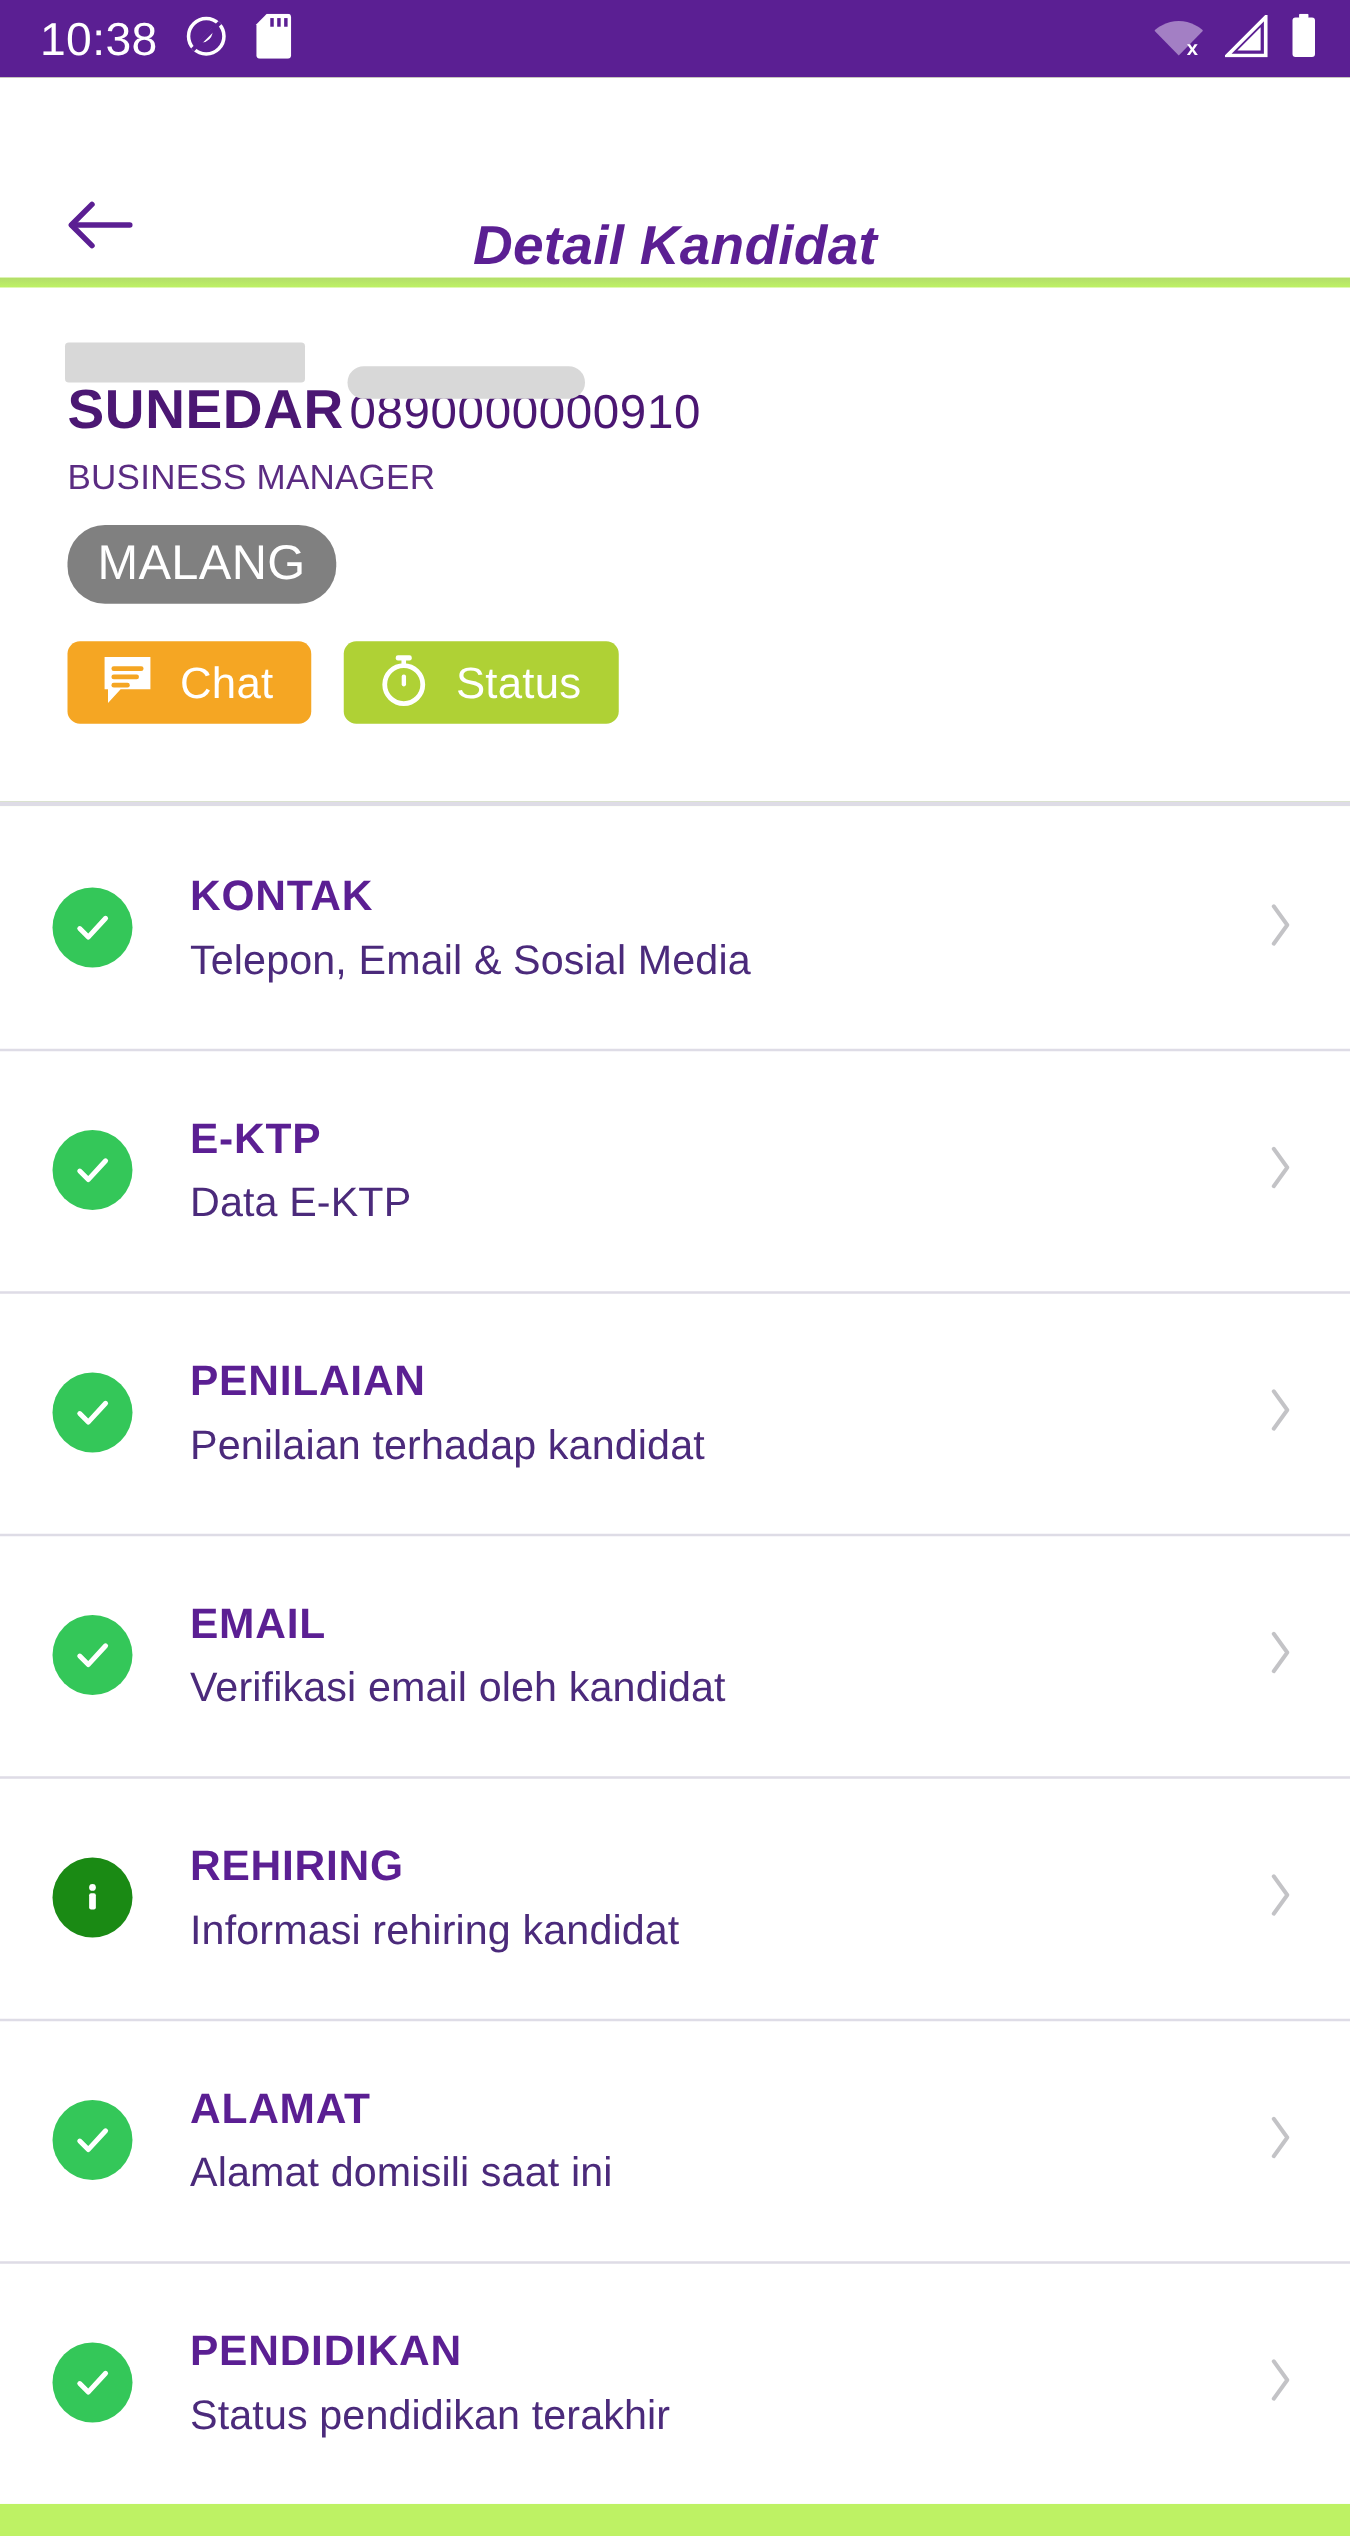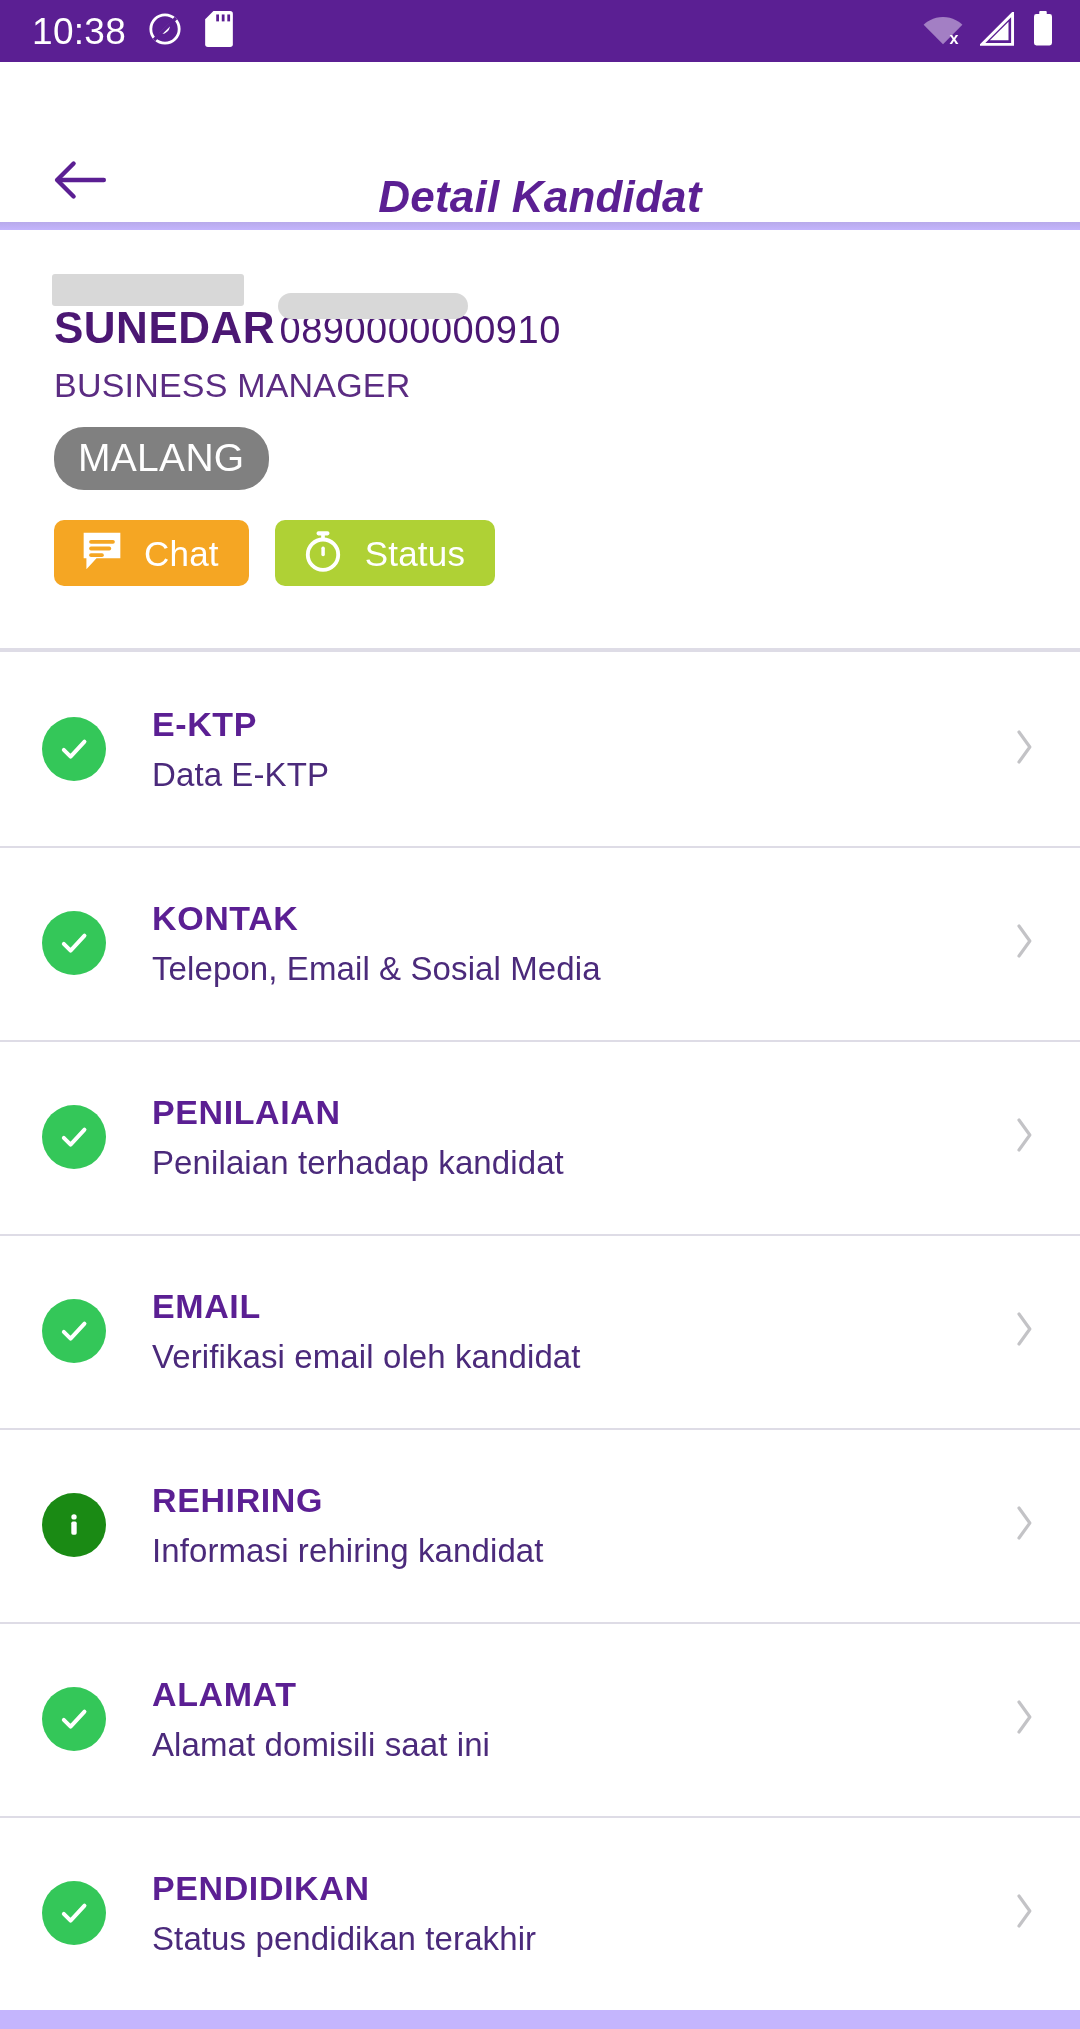--- a/index.html
+++ b/index.html
@@ -11,21 +11,21 @@
     background: #ffffff;
     font-family: "Liberation Sans", "DejaVu Sans", sans-serif;
     -webkit-font-smoothing: antialiased;
   }
 
   .phone {
     position: relative;
     width: 1080px;
     height: 2029px;
     overflow: hidden;
-    background: #c4b5fd;
+    background: #bef264;
   }
 
   
   .status-bar {
     height: 62px;
     background: #5B1F93;
     display: flex;
     align-items: center;
     padding: 0 26px 0 32px;
     color: #ffffff;
@@ -118,21 +118,21 @@
     left: -2px; top: -18px;
     width: 192px; height: 32px;
     border-radius: 3px;
   }
   .redact-id {
     left: -2px; top: -6px;
     width: 190px; height: 26px;
     border-radius: 13px;
   }
   .cand-role {
-    font-size: 34px;
+    font-size: 28px;
     color: #5B2C82;
     letter-spacing: 0.2px;
     margin-top: 10px;
     line-height: 1.2;
   }
   .city-badge {
     display: inline-block;
     margin-top: 22px;
     background: #808080;
     color: #ffffff;
@@ -343,54 +343,54 @@
 
   <div class="list">
 
     <div class="list-item">
       <span class="item-icon ic-check">
         <svg width="34" height="34" viewBox="0 0 24 24">
           <path d="M4.8 12.6 L9.6 17.4 L19.4 6.8" fill="none" stroke="#ffffff" stroke-width="2.8" stroke-linecap="round" stroke-linejoin="round"></path>
         </svg>
       </span>
       <span class="item-text">
+        <span class="item-title">KONTAK</span>
+        <span class="item-sub" style="display:block">Telepon, Email &amp; Sosial Media</span>
+      </span>
+      <span class="chevron">
+        <svg width="24" height="40" viewBox="0 0 12 24">
+          <path d="M3 3 L9.5 12 L3 21" fill="none" stroke="#b9b9bd" stroke-width="1.9" stroke-linecap="round" stroke-linejoin="round"></path>
+        </svg>
+      </span>
+    </div>
+
+    <div class="list-item">
+      <span class="item-icon ic-check">
+        <svg width="34" height="34" viewBox="0 0 24 24">
+          <path d="M4.8 12.6 L9.6 17.4 L19.4 6.8" fill="none" stroke="#ffffff" stroke-width="2.8" stroke-linecap="round" stroke-linejoin="round"></path>
+        </svg>
+      </span>
+      <span class="item-text">
         <span class="item-title">E-KTP</span>
         <span class="item-sub" style="display:block">Data E-KTP</span>
       </span>
       <span class="chevron">
         <svg width="24" height="40" viewBox="0 0 12 24">
           <path d="M3 3 L9.5 12 L3 21" fill="none" stroke="#b9b9bd" stroke-width="1.9" stroke-linecap="round" stroke-linejoin="round"></path>
         </svg>
       </span>
     </div>
 
     <div class="list-item">
       <span class="item-icon ic-check">
         <svg width="34" height="34" viewBox="0 0 24 24">
           <path d="M4.8 12.6 L9.6 17.4 L19.4 6.8" fill="none" stroke="#ffffff" stroke-width="2.8" stroke-linecap="round" stroke-linejoin="round"></path>
         </svg>
       </span>
       <span class="item-text">
-        <span class="item-title">KONTAK</span>
-        <span class="item-sub" style="display:block">Telepon, Email &amp; Sosial Media</span>
-      </span>
-      <span class="chevron">
-        <svg width="24" height="40" viewBox="0 0 12 24">
-          <path d="M3 3 L9.5 12 L3 21" fill="none" stroke="#b9b9bd" stroke-width="1.9" stroke-linecap="round" stroke-linejoin="round"></path>
-        </svg>
-      </span>
-    </div>
-
-    <div class="list-item">
-      <span class="item-icon ic-check">
-        <svg width="34" height="34" viewBox="0 0 24 24">
-          <path d="M4.8 12.6 L9.6 17.4 L19.4 6.8" fill="none" stroke="#ffffff" stroke-width="2.8" stroke-linecap="round" stroke-linejoin="round"></path>
-        </svg>
-      </span>
-      <span class="item-text">
         <span class="item-title">PENILAIAN</span>
         <span class="item-sub" style="display:block">Penilaian terhadap kandidat</span>
       </span>
       <span class="chevron">
         <svg width="24" height="40" viewBox="0 0 12 24">
           <path d="M3 3 L9.5 12 L3 21" fill="none" stroke="#b9b9bd" stroke-width="1.9" stroke-linecap="round" stroke-linejoin="round"></path>
         </svg>
       </span>
     </div>
 

